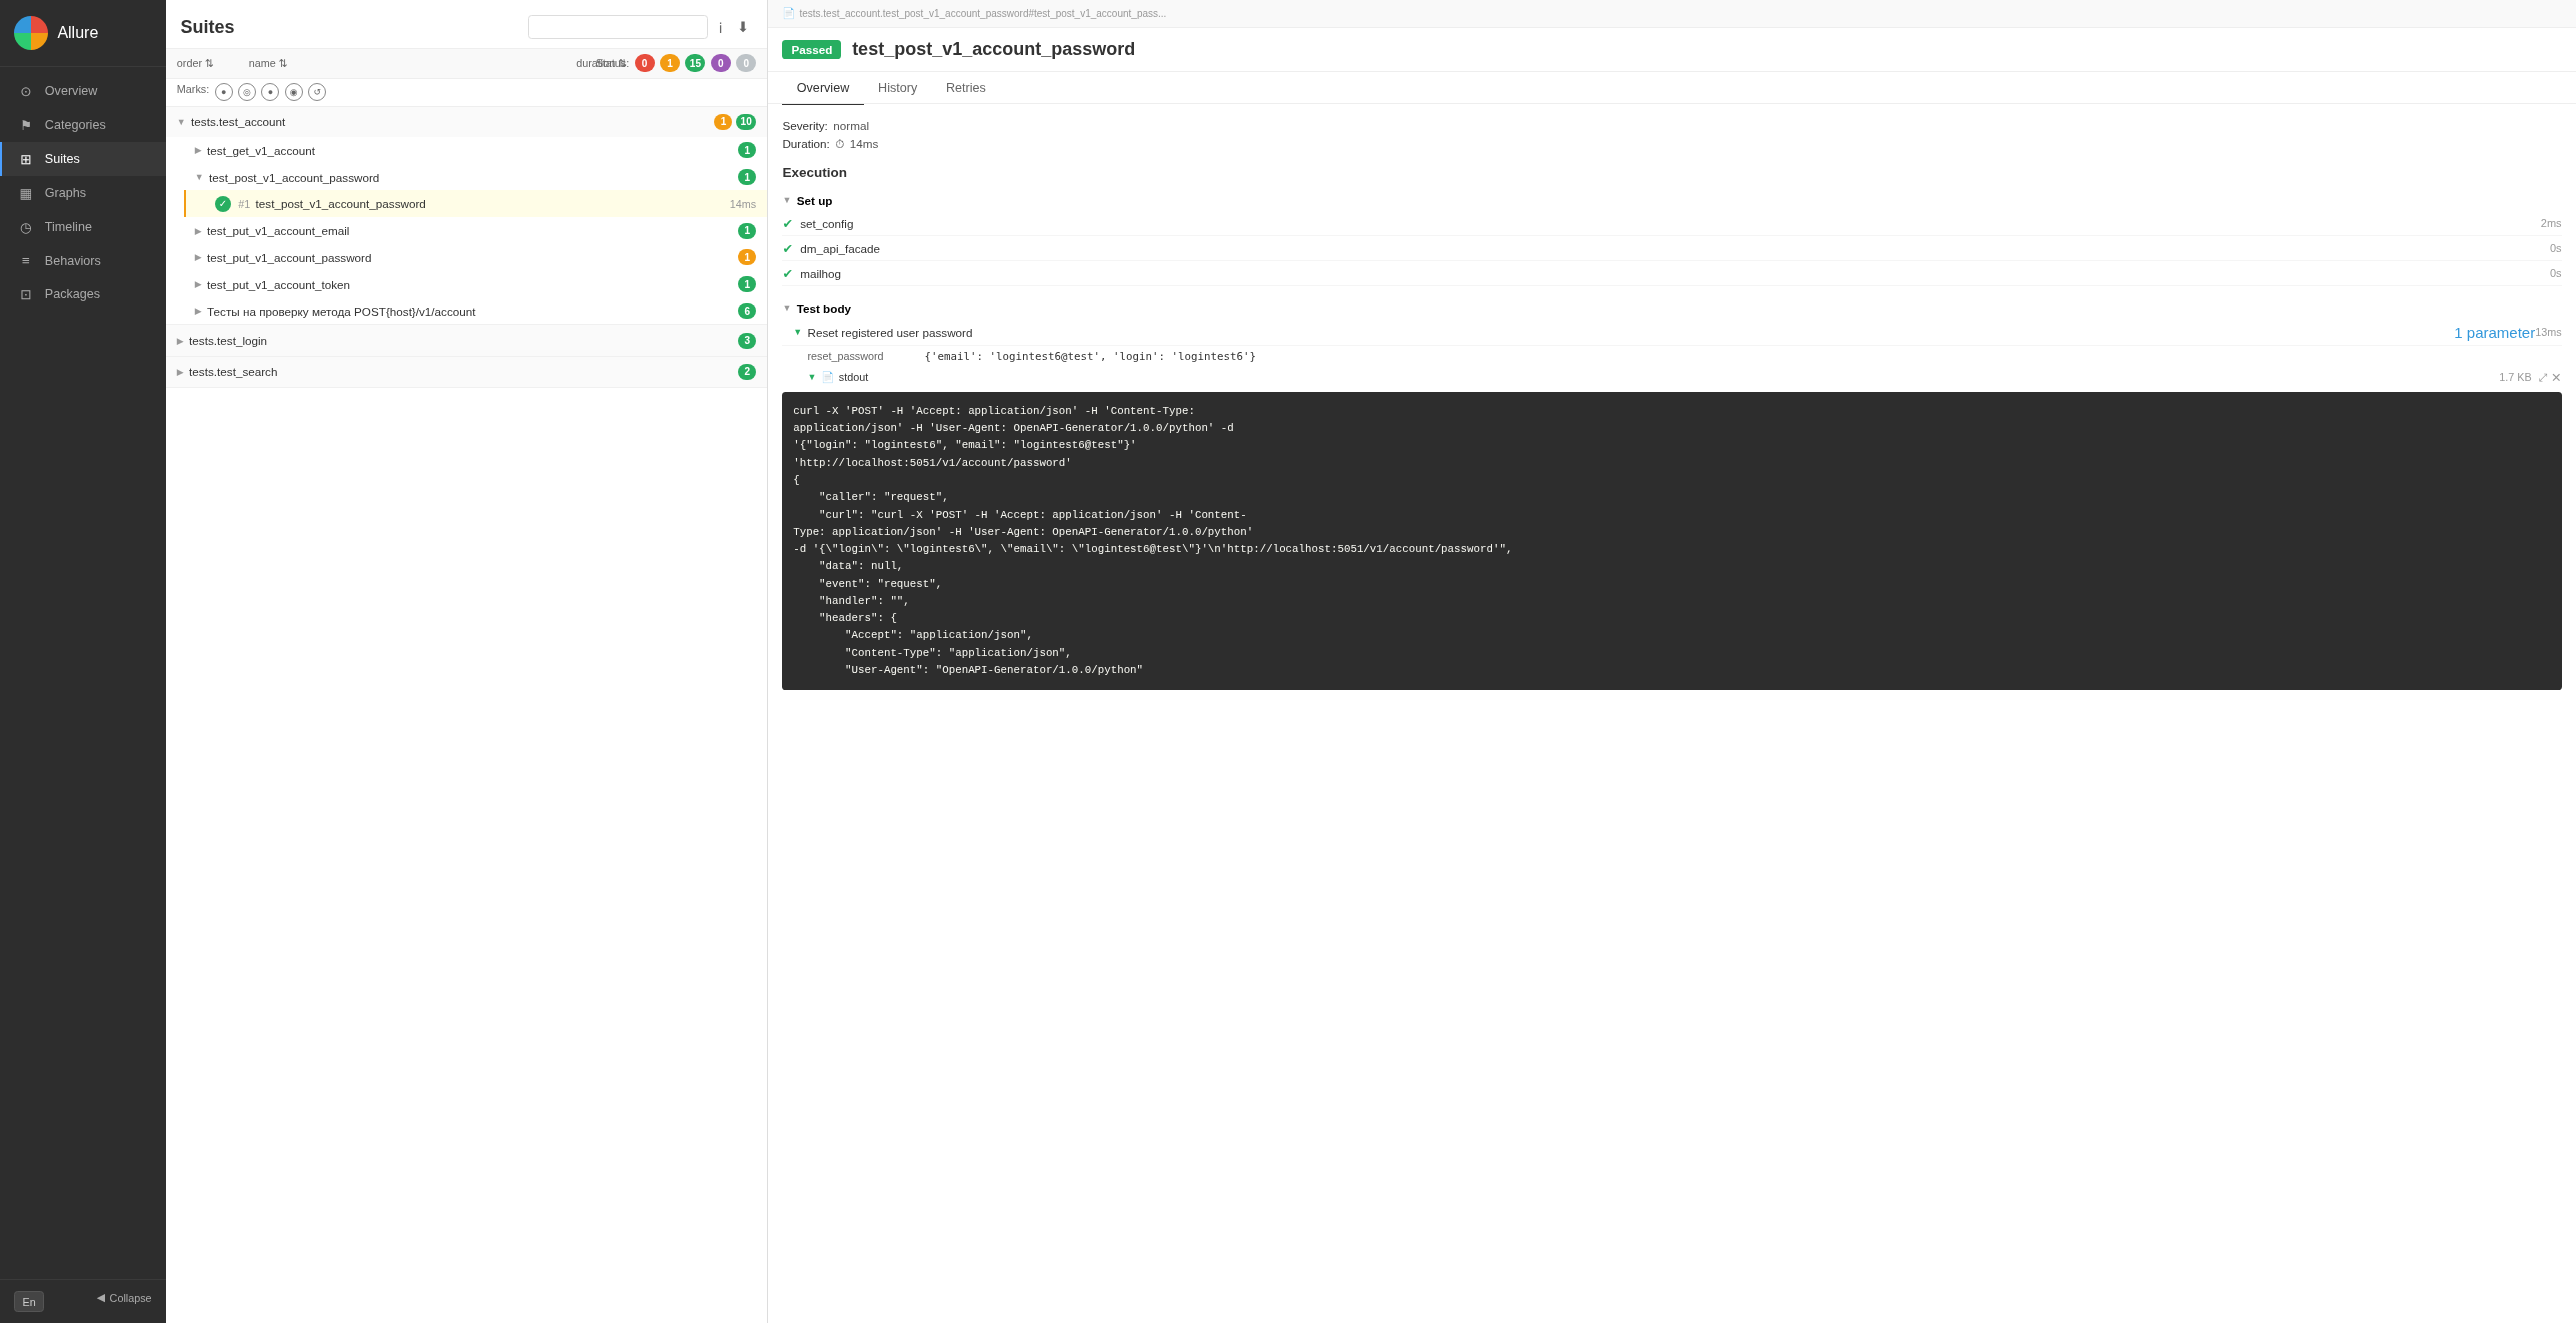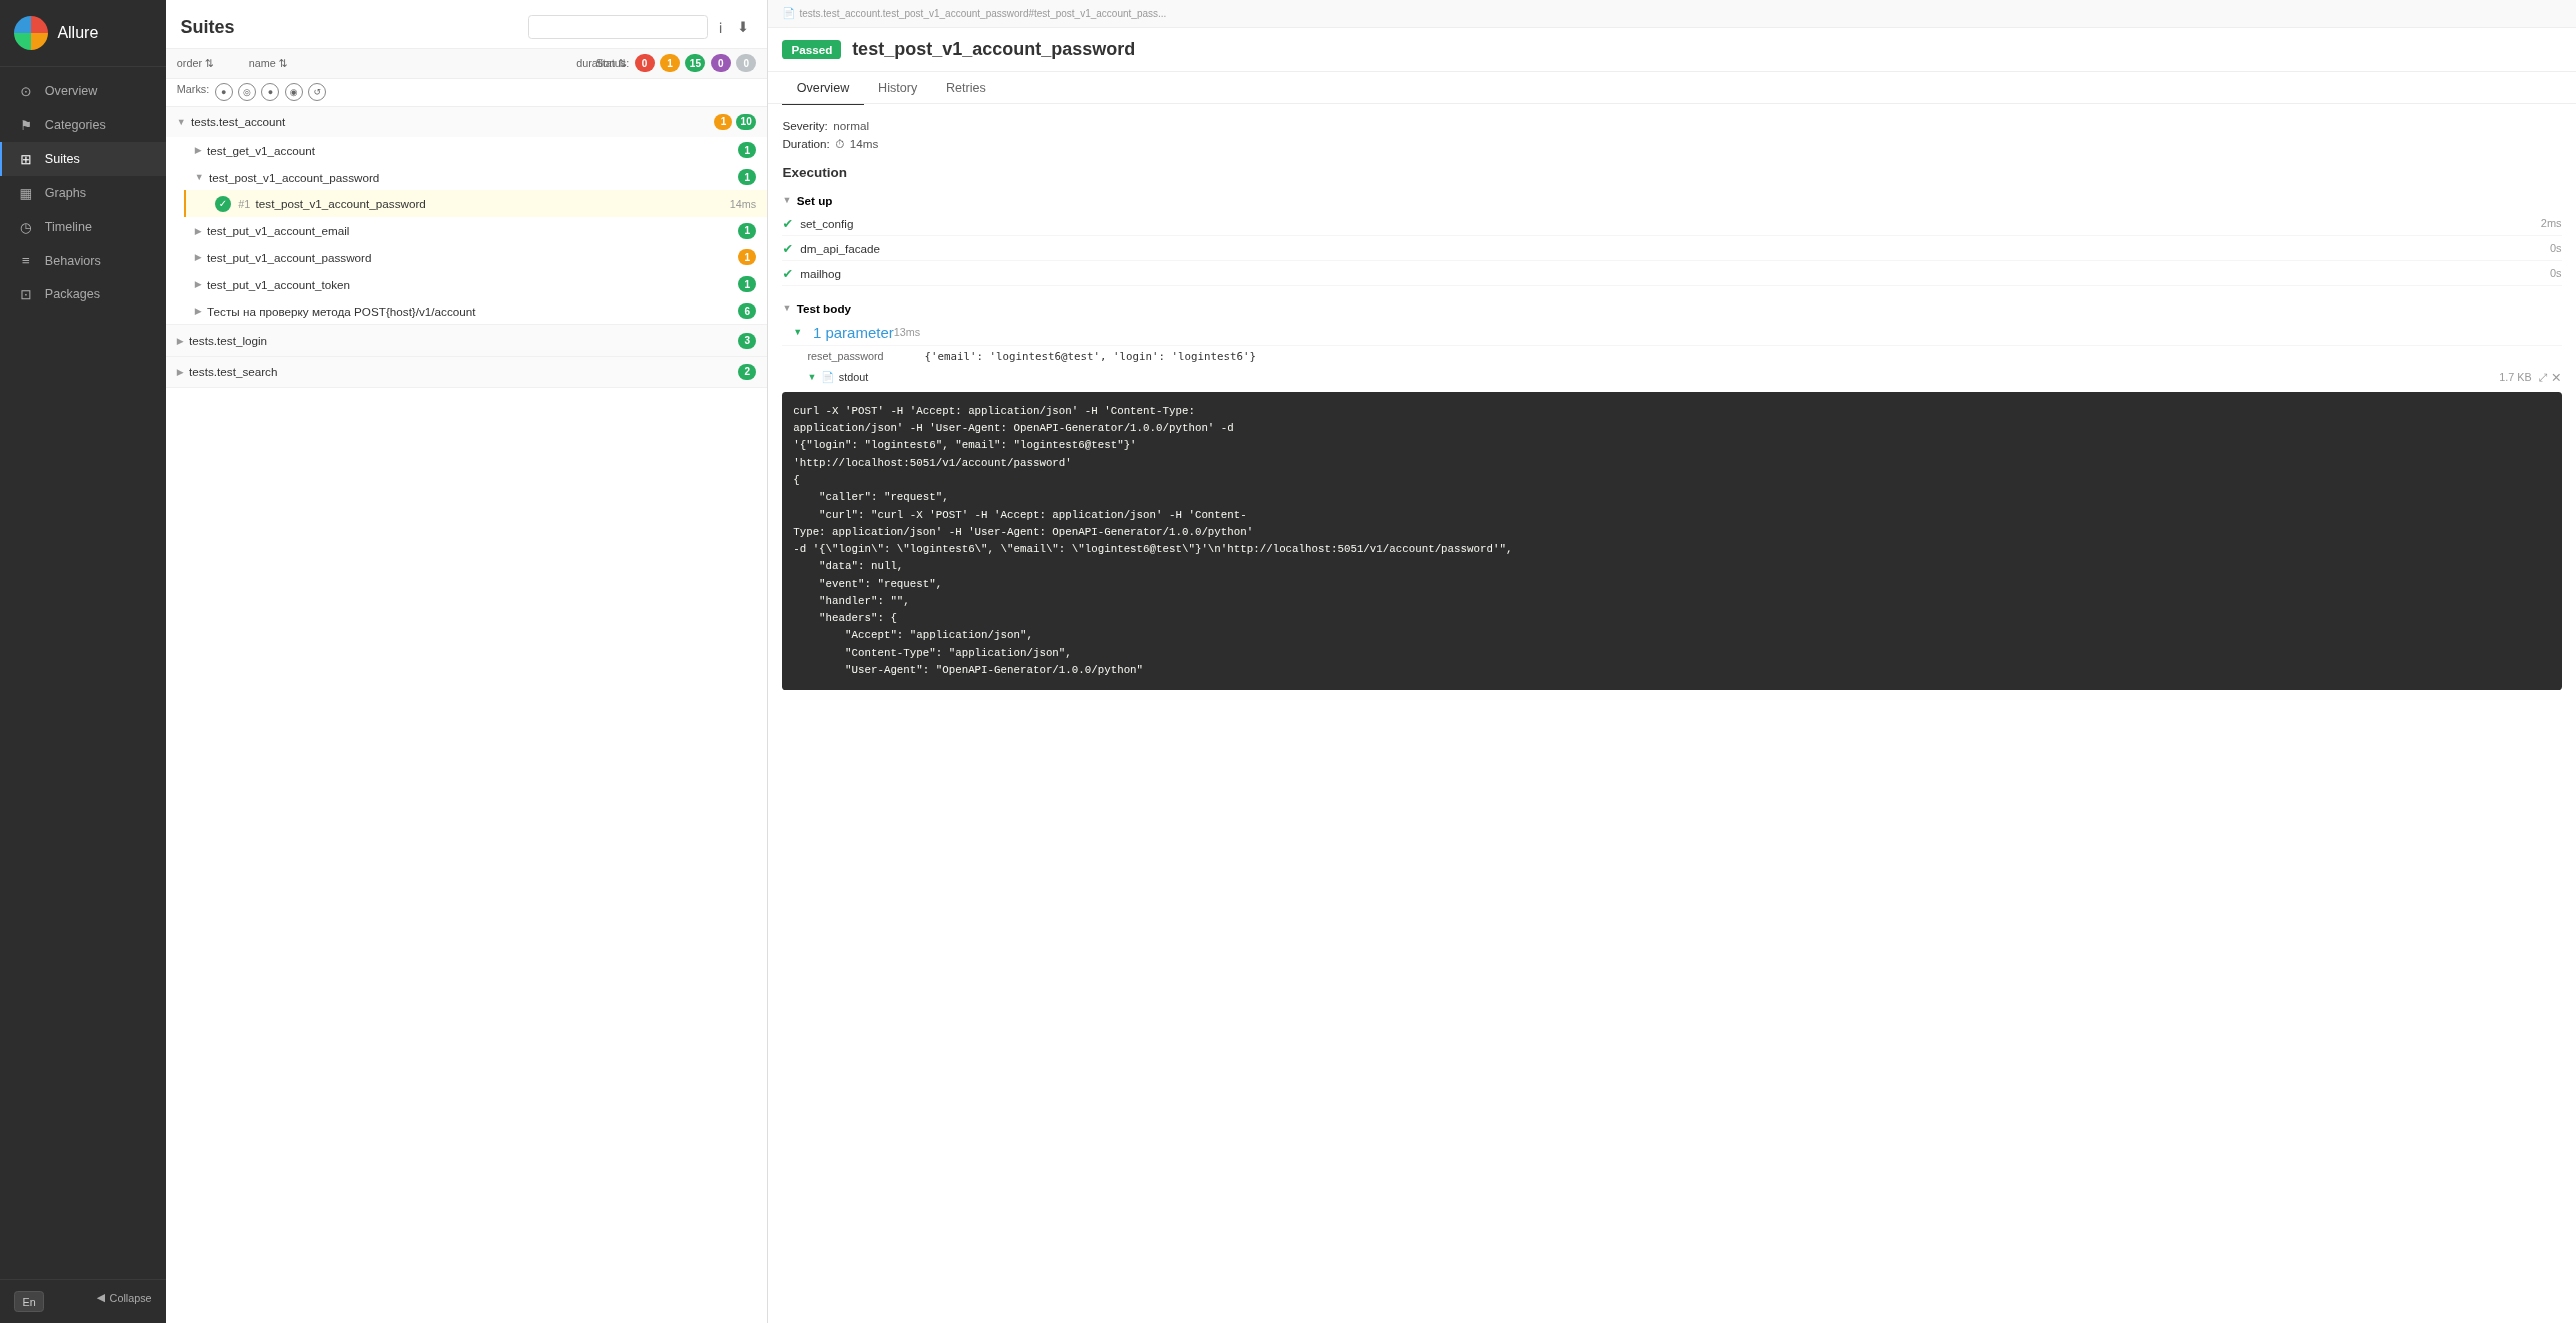--- a/index.html
+++ b/index.html
@@ -482,20 +482,21 @@
       </div>
 
       <div class="test-body-section">
         <div style="display:flex;align-items:center;gap:5.4px;padding:4.5px 0;font-weight:600;font-size:11.7px;">
           <span style="color:#999;font-size:9px;">▼</span>
           <span>Test body</span>
         </div>
 
         <div class="step-row">
           <span class="step-chevron" style="margin-left:10.8px;color:#27ae60;">▼</span>
+          <span class="step-name">Reset registered user password</span>
           <span class="step-param">1 parameter</span>
           <span class="step-duration">13ms</span>
         </div>
 
         <div class="param-row">
           <span class="param-name">reset_password</span>
           <span class="param-value">{'email': 'logintest6@test', 'login': 'logintest6'}</span>
         </div>
 
         <div class="attachment-row">

